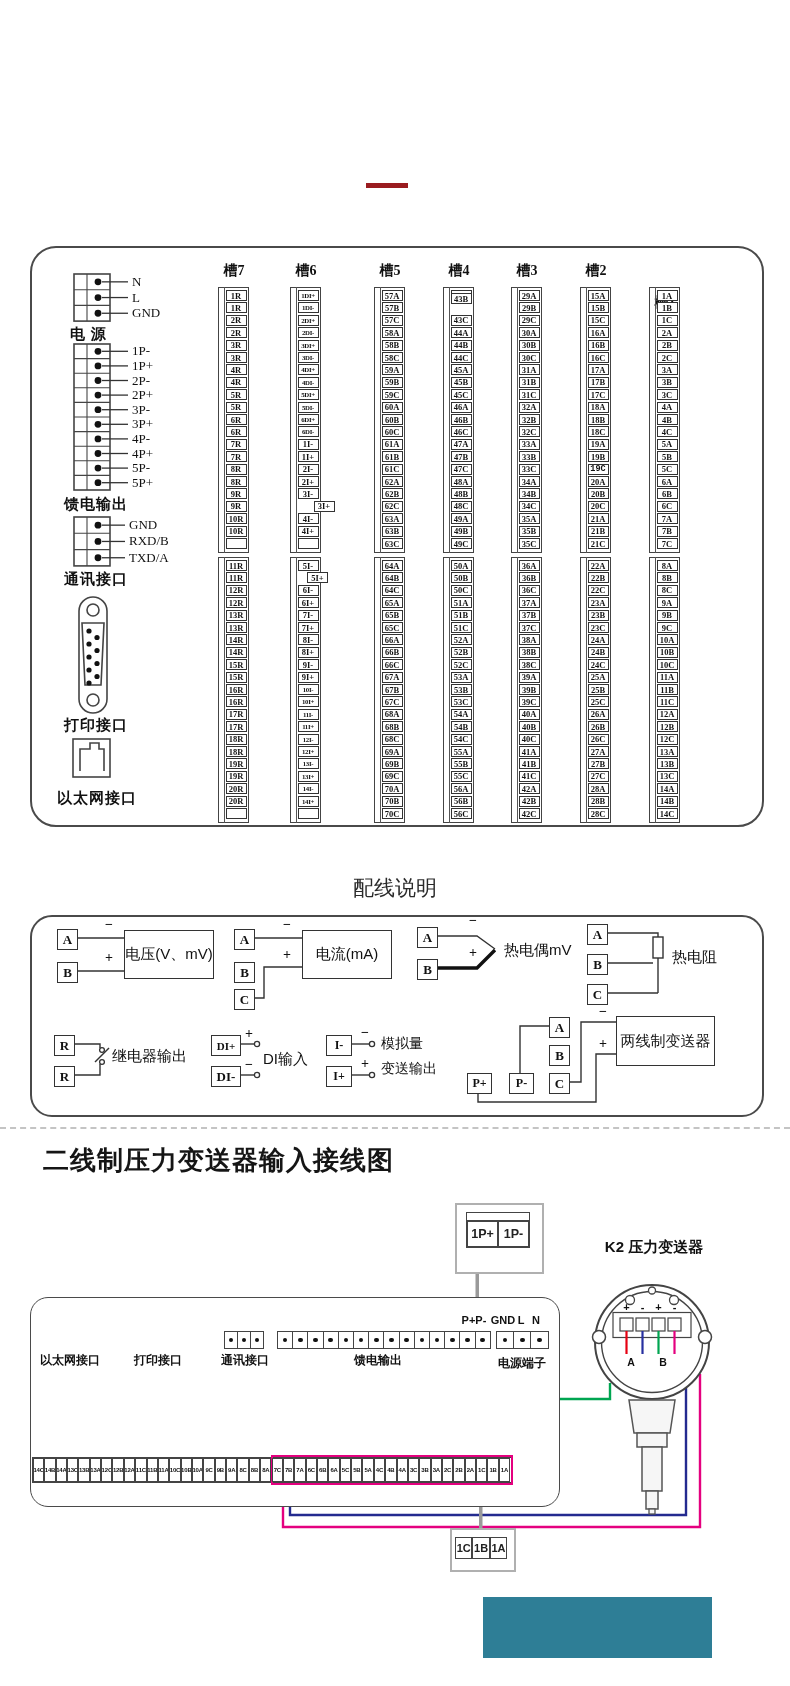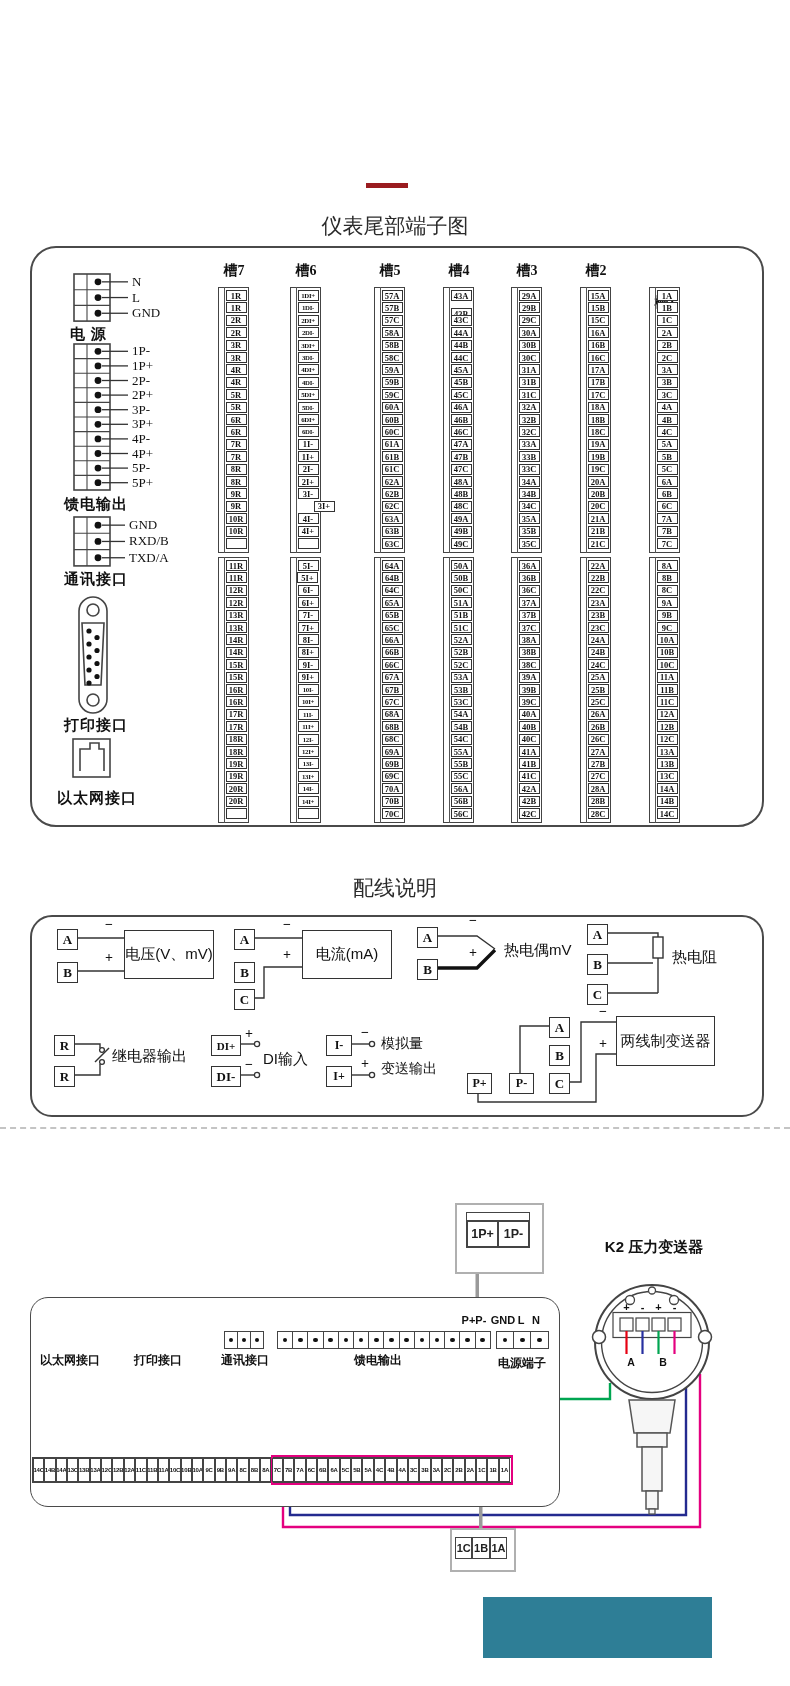--- a/index.html
+++ b/index.html
@@ -53,21 +53,20 @@
   .w-red{stroke:var(--wire-red);} .w-blue{stroke:var(--wire-blue);} .w-navy{stroke:var(--wire-navy);}
   .w-green{stroke:var(--wire-green);} .w-mag{stroke:var(--wire-magenta);}
 </style>
 </head>
 <body>
 
 <div id="page">
 
   <div class="red-line"></div>
 
-  <div class="sec-heading" style="top:212px">仪表尾部端子图</div>
   <div class="round-box" style="left:30px;top:246px;width:730px;height:577px;"></div>
 
   <div class="sec-heading" style="top:874px">配线说明</div>
   <div class="round-box" style="left:30px;top:915px;width:730px;height:198px;border-radius:22px;"></div>
 
   <svg id="overlay" width="790" height="1686" viewBox="0 0 790 1686">
 
     <g stroke="#444" fill="none" stroke-width="1.6">
       <rect x="79" y="597" width="28" height="116" rx="14"></rect>
       <circle cx="93" cy="610" r="6"></circle>
@@ -286,20 +285,21 @@
   <div class="tbox" style="left:549px;top:1017px">A</div>
   <div class="tbox" style="left:549px;top:1045px">B</div>
   <div class="tbox" style="left:549px;top:1073px">C</div>
   <div class="tbox" style="left:467px;top:1073px;width:23px;font-size:12px">P+</div>
   <div class="tbox" style="left:509px;top:1073px;width:23px;font-size:12px">P-</div>
   <div class="bigbox" style="left:616px;top:1016px;width:97px;height:48px">两线制变送器</div>
   <div class="sign" style="left:594px;top:1004px">−</div>
   <div class="sign" style="left:594px;top:1036px">+</div>
 
   <div class="dash-sep"></div>
+  <div class="h3">二线制压力变送器输入接线图</div>
 
   <div class="gray-box" style="left:455px;top:1203px;width:85px;height:67px"></div>
   <div class="probe-inner"></div>
   <div class="probe-head"></div>
   <div class="probe-cell" style="left:467px;top:1221px;width:31px;height:26px">1P+</div>
   <div class="probe-cell" style="left:498px;top:1221px;width:31px;height:26px">1P-</div>
 
   <div class="round-box" style="left:30px;top:1297px;width:528px;height:208px;border-radius:18px;border-width:1.5px"></div>
 
   <div class="panel-label" style="left:39px;top:1352px;width:62px">以太网接口</div>
@@ -396,21 +396,21 @@
     <div class="slot-cell" style="left: 297.5px; top: 463.6px; width: 21px; height: 11px;">2I-</div>
     <div class="slot-cell" style="left: 297.5px; top: 476px; width: 21px; height: 11px;">2I+</div>
     <div class="slot-cell" style="left: 297.5px; top: 488.4px; width: 21px; height: 11px;">3I-</div>
     <div class="slot-cell" style="left: 297.5px; top: 500.8px; width: 21px; height: 11px; margin-left: 16px;">3I+</div>
     <div class="slot-cell" style="left: 297.5px; top: 513.2px; width: 21px; height: 11px;">4I-</div>
     <div class="slot-cell" style="left: 297.5px; top: 525.6px; width: 21px; height: 11px;">4I+</div>
     <div class="slot-cell" style="left: 297.5px; top: 538px; width: 21px; height: 11px;"></div>
     <div class="slot-outer" style="left: 290px; top: 556.5px; width: 31px; height: 266px;"></div>
     <div class="slot-lane" style="left: 290px; top: 556.5px; width: 7px; height: 266px;"></div>
     <div class="slot-cell" style="left: 297.5px; top: 560px; width: 21px; height: 11px;">5I-</div>
-    <div class="slot-cell" style="left: 297px; top: 572.4px; width: 21px; height: 11px;">5I+</div>
+    <div class="slot-cell" style="left: 307px; top: 572.4px; width: 21px; height: 11px;">5I+</div>
     <div class="slot-cell" style="left: 297.5px; top: 584.8px; width: 21px; height: 11px;">6I-</div>
     <div class="slot-cell" style="left: 297.5px; top: 597.2px; width: 21px; height: 11px;">6I+</div>
     <div class="slot-cell" style="left: 297.5px; top: 609.6px; width: 21px; height: 11px;">7I-</div>
     <div class="slot-cell" style="left: 297.5px; top: 622px; width: 21px; height: 11px;">7I+</div>
     <div class="slot-cell" style="left: 297.5px; top: 634.4px; width: 21px; height: 11px;">8I-</div>
     <div class="slot-cell" style="left: 297.5px; top: 646.8px; width: 21px; height: 11px;">8I+</div>
     <div class="slot-cell" style="left: 297.5px; top: 659.2px; width: 21px; height: 11px; text-align: right;">9I-</div>
     <div class="slot-cell" style="left: 297.5px; top: 671.6px; width: 21px; height: 11px;">9I+</div>
     <div class="slot-cell tiny" style="left: 297.5px; top: 684px; width: 21px; height: 11px;">10I-</div>
     <div class="slot-cell tiny" style="left: 297.5px; top: 696.4px; width: 21px; height: 11px;">10I+</div>
@@ -467,21 +467,21 @@
     <div class="slot-cell" style="left: 381.5px; top: 746px; width: 21px; height: 11px;">69A</div>
     <div class="slot-cell" style="left: 381.5px; top: 758.4px; width: 21px; height: 11px;">69B</div>
     <div class="slot-cell" style="left: 381.5px; top: 770.8px; width: 21px; height: 11px;">69C</div>
     <div class="slot-cell" style="left: 381.5px; top: 783.2px; width: 21px; height: 11px;">70A</div>
     <div class="slot-cell" style="left: 381.5px; top: 795.6px; width: 21px; height: 11px;">70B</div>
     <div class="slot-cell" style="left: 381.5px; top: 808px; width: 21px; height: 11px;">70C</div>
     <div class="slot-header" style="left: 434px; top: 262px; width: 50px;">槽4</div>
     <div class="slot-outer" style="left: 443px; top: 286.5px; width: 31px; height: 266px;"></div>
     <div class="slot-lane" style="left: 443px; top: 286.5px; width: 7px; height: 266px;"></div>
     <div class="slot-cell" style="left: 450.5px; top: 290px; width: 21px; height: 11px;">43A</div>
-    <div class="slot-cell" style="left: 450.5px; top: 308px; width: 21px; height: 11px; text-align: right;">43B</div>
+    <div class="slot-cell" style="left: 450.5px; top: 293px; width: 21px; height: 11px; text-align: right;">43B</div>
     <div class="slot-cell" style="left: 450.5px; top: 314.8px; width: 21px; height: 11px;">43C</div>
     <div class="slot-cell" style="left: 450.5px; top: 327.2px; width: 21px; height: 11px;">44A</div>
     <div class="slot-cell" style="left: 450.5px; top: 339.6px; width: 21px; height: 11px;">44B</div>
     <div class="slot-cell" style="left: 450.5px; top: 352px; width: 21px; height: 11px;">44C</div>
     <div class="slot-cell" style="left: 450.5px; top: 364.4px; width: 21px; height: 11px;">45A</div>
     <div class="slot-cell" style="left: 450.5px; top: 376.8px; width: 21px; height: 11px;">45B</div>
     <div class="slot-cell" style="left: 450.5px; top: 389.2px; width: 21px; height: 11px;">45C</div>
     <div class="slot-cell" style="left: 450.5px; top: 401.6px; width: 21px; height: 11px;">46A</div>
     <div class="slot-cell" style="left: 450.5px; top: 414px; width: 21px; height: 11px;">46B</div>
     <div class="slot-cell" style="left: 450.5px; top: 426.4px; width: 21px; height: 11px;">46C</div>
@@ -574,21 +574,21 @@
     <div class="slot-cell" style="left: 587.5px; top: 339.6px; width: 21px; height: 11px;">16B</div>
     <div class="slot-cell" style="left: 587.5px; top: 352px; width: 21px; height: 11px;">16C</div>
     <div class="slot-cell" style="left: 587.5px; top: 364.4px; width: 21px; height: 11px;">17A</div>
     <div class="slot-cell" style="left: 587.5px; top: 376.8px; width: 21px; height: 11px;">17B</div>
     <div class="slot-cell" style="left: 587.5px; top: 389.2px; width: 21px; height: 11px;">17C</div>
     <div class="slot-cell" style="left: 587.5px; top: 401.6px; width: 21px; height: 11px;">18A</div>
     <div class="slot-cell" style="left: 587.5px; top: 414px; width: 21px; height: 11px;">18B</div>
     <div class="slot-cell" style="left: 587.5px; top: 426.4px; width: 21px; height: 11px;">18C</div>
     <div class="slot-cell" style="left: 587.5px; top: 438.8px; width: 21px; height: 11px;">19A</div>
     <div class="slot-cell" style="left: 587.5px; top: 451.2px; width: 21px; height: 11px;">19B</div>
-    <div class="slot-cell" style="left: 587.5px; top: 463.6px; width: 21px; height: 11px;">19C</div>
+    <div class="slot-cell" style="left: 587.5px; top: 463.6px; width: 21px; height: 11px; font-family: Liberation Mono, monospace;">19C</div>
     <div class="slot-cell" style="left: 587.5px; top: 476px; width: 21px; height: 11px;">20A</div>
     <div class="slot-cell" style="left: 587.5px; top: 488.4px; width: 21px; height: 11px;">20B</div>
     <div class="slot-cell" style="left: 587.5px; top: 500.8px; width: 21px; height: 11px;">20C</div>
     <div class="slot-cell" style="left: 587.5px; top: 513.2px; width: 21px; height: 11px;">21A</div>
     <div class="slot-cell" style="left: 587.5px; top: 525.6px; width: 21px; height: 11px;">21B</div>
     <div class="slot-cell" style="left: 587.5px; top: 538px; width: 21px; height: 11px;">21C</div>
     <div class="slot-outer" style="left: 580px; top: 556.5px; width: 31px; height: 266px;"></div>
     <div class="slot-lane" style="left: 580px; top: 556.5px; width: 7px; height: 266px;"></div>
     <div class="slot-cell" style="left: 587.5px; top: 560px; width: 21px; height: 11px;">22A</div>
     <div class="slot-cell" style="left: 587.5px; top: 572.4px; width: 21px; height: 11px;">22B</div>

